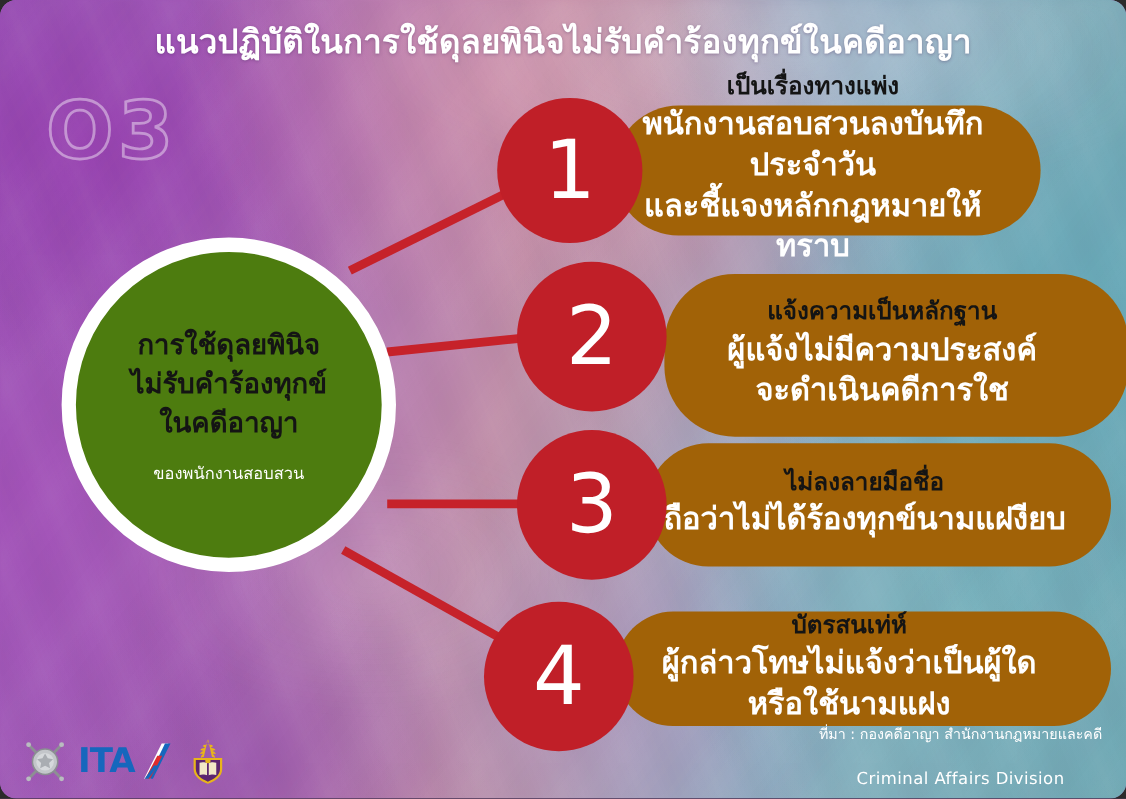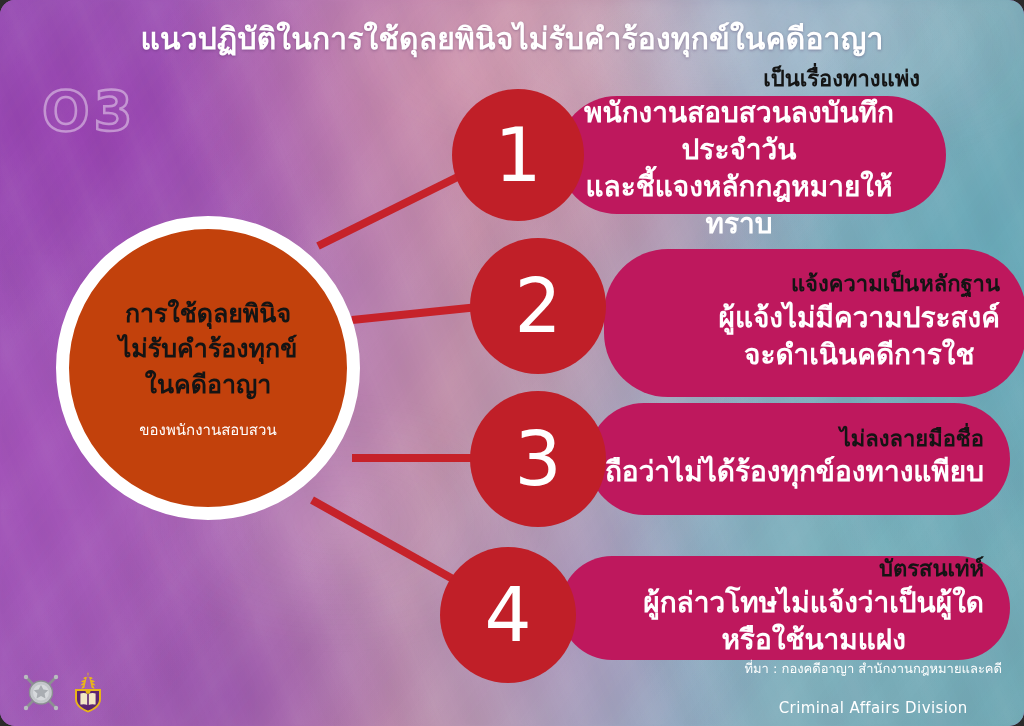--- a/index.html
+++ b/index.html
@@ -100,21 +100,21 @@
     line-height: 1.25;
     text-shadow: 0 1px 3px rgba(60,30,80,.35);
     white-space: nowrap;
   }
 
   
   .watermark {
     position: absolute;
     left: 42px;
     top: 83px;
-    font-size: 56px;
+    font-size: 72px;
     font-weight: 700;
     letter-spacing: 4px;
     color: transparent;
     -webkit-text-stroke: 2.5px rgba(255,255,255,.42);
     line-height: 1;
     user-select: none;
   }
 
   
   .connectors {
@@ -123,21 +123,21 @@
   }
 
   
   .hub {
     position: absolute;
     left: 56px;
     top: 216px;
     width: 304px;
     height: 304px;
     border-radius: 50%;
-    background: #c2410c;
+    background: #4d7c0f;
     border: 13px solid #ffffff;
     box-sizing: border-box;
     display: flex;
     flex-direction: column;
     justify-content: center;
     text-align: center;
     box-shadow: 0 0 0 0 rgba(0,0,0,0);
   }
   .hub-title {
     color: #141414;
@@ -153,26 +153,26 @@
     line-height: 1.3;
     margin-top: 19px;
   }
 
   
   .item {
     position: absolute;
   }
   .pill {
     position: absolute;
-    background: #be185d;
+    background: #a16207;
     border-radius: 64px;
     box-sizing: border-box;
     display: flex;
     flex-direction: column;
-    align-items: flex-end;
+    align-items: center;
     justify-content: center;
     text-align: center;
     padding: 6px 26px 8px 0;
   }
   .pill-head {
     color: #141414;
     font-size: 22px;
     font-weight: 700;
     line-height: 1.3;
     margin-bottom: 1px;
@@ -273,21 +273,21 @@
       <div class="pill-head">แจ้งความเป็นหลักฐาน</div>
       <div class="pill-body">ผู้แจ้งไม่มีความประสงค์
 จะดำเนินคดีการใช</div>
     </div>
     <div class="badge" style="left:470px; top:238px; width:136px; height:136px;">2</div>
   </div>
 
   <div class="item">
     <div class="pill" style="left:588px; top:403px; width:422px; height:112px;">
       <div class="pill-head">ไม่ลงลายมือชื่อ</div>
-      <div class="pill-body">ถือว่าไม่ได้ร้องทุกข์องทางแพียบ</div>
+      <div class="pill-body">ถือว่าไม่ได้ร้องทุกข์นามแฝงียบ</div>
     </div>
     <div class="badge" style="left:470px; top:391px; width:136px; height:136px;">3</div>
   </div>
 
   <div class="item">
     <div class="pill" style="left:560px; top:556px; width:450px; height:104px;">
       <div class="pill-head">บัตรสนเท่ห์</div>
       <div class="pill-body">ผู้กล่าวโทษไม่แจ้งว่าเป็นผู้ใด
 หรือใช้นามแฝง</div>
     </div>
@@ -310,20 +310,31 @@
           <circle cx="36" cy="7" r="2.2" fill="#b9bcc0"></circle>
           <circle cx="6" cy="38" r="2.2" fill="#b9bcc0"></circle>
           <circle cx="36" cy="38" r="2.2" fill="#b9bcc0"></circle>
           <circle cx="21" cy="22.5" r="11.5" fill="#c3c6ca" stroke="#8b8e92" stroke-width="1.4"></circle>
           <circle cx="21" cy="22.5" r="8" fill="#d6d9dc"></circle>
           <path d="M21 15 l2.4 4.4 4.8 .8 -3.6 3.4 .9 4.9 -4.5-2.4 -4.5 2.4 .9-4.9 -3.6-3.4 4.8-.8 Z" fill="#a9adb2"></path>
         </g>
       </svg>
     </div>
 
+    <div class="logo-box">
+      <svg width="92" height="40" viewBox="0 0 92 40">
+        <text x="0" y="30" class="ita-text" fill="#1667bd" style="font-family:'DejaVu Sans','Liberation Sans',sans-serif;font-size:31px;font-weight:700;letter-spacing:-1px;">ITA</text>
+        <g>
+          <path d="M76 4 L82 4 L66 36 L60 36 Z" fill="#ffffff"></path>
+          <path d="M79 4 L84 4 L68 36 L63.5 36 Z" fill="#1667bd"></path>
+          <path d="M72 15 L76.5 15 L65.5 36 L61 36 Z" fill="#e02b2b"></path>
+          <path d="M69 24 L72.5 24 L64 36 L60.5 36 Z" fill="#1667bd"></path>
+        </g>
+      </svg>
+    </div>
 
     <div class="logo-box">
       <svg width="34" height="42" viewBox="0 0 34 42">
         <path d="M17 1 c1.6 2.2 1.2 4 .4 5.4 1.8-.6 3.4-.2 4.4 1 -1 .2-1.8 .8-2.2 1.6 2-.2 3.6 .6 4.4 2 -1.2-.2-2.2 .1-3 .7 1.8 .4 3 1.6 3.3 3 -1.1-.5-2-.5-2.9-.2 1.4 .9 2.1 2.2 2 3.5 -.9-.7-1.8-1-2.7-.9" fill="#e8b51a"></path>
         <path d="M17 1 c-1.6 2.2-1.2 4-.4 5.4 -1.8-.6-3.4-.2-4.4 1 1 .2 1.8 .8 2.2 1.6 -2-.2-3.6 .6-4.4 2 1.2-.2 2.2 .1 3 .7 -1.8 .4-3 1.6-3.3 3 1.1-.5 2-.5 2.9-.2 -1.4 .9-2.1 2.2-2 3.5 .9-.7 1.8-1 2.7-.9" fill="#e8b51a"></path>
         <path d="M4 18 h26 v10 c0 7 -6.5 11 -13 13.5 C10.5 39 4 35 4 28 Z" fill="#e8b51a"></path>
         <path d="M6 20 h22 v8.2 c0 5.8 -5.5 9.2 -11 11.4 C11.5 37.4 6 34 6 28.2 Z" fill="#5c2470"></path>
         <path d="M17 23 c-3 -1.4 -5.6 -1.2 -7.6 -.6 v11.2 c2 -.6 4.6 -.8 7.6 .6 Z" fill="#f2e7c6"></path>
         <path d="M17 23 c3 -1.4 5.6 -1.2 7.6 -.6 v11.2 c-2 -.6 -4.6 -.8 -7.6 .6 Z" fill="#f2e7c6"></path>
         <rect x="16.2" y="22" width="1.6" height="13" fill="#5c2470"></rect>

